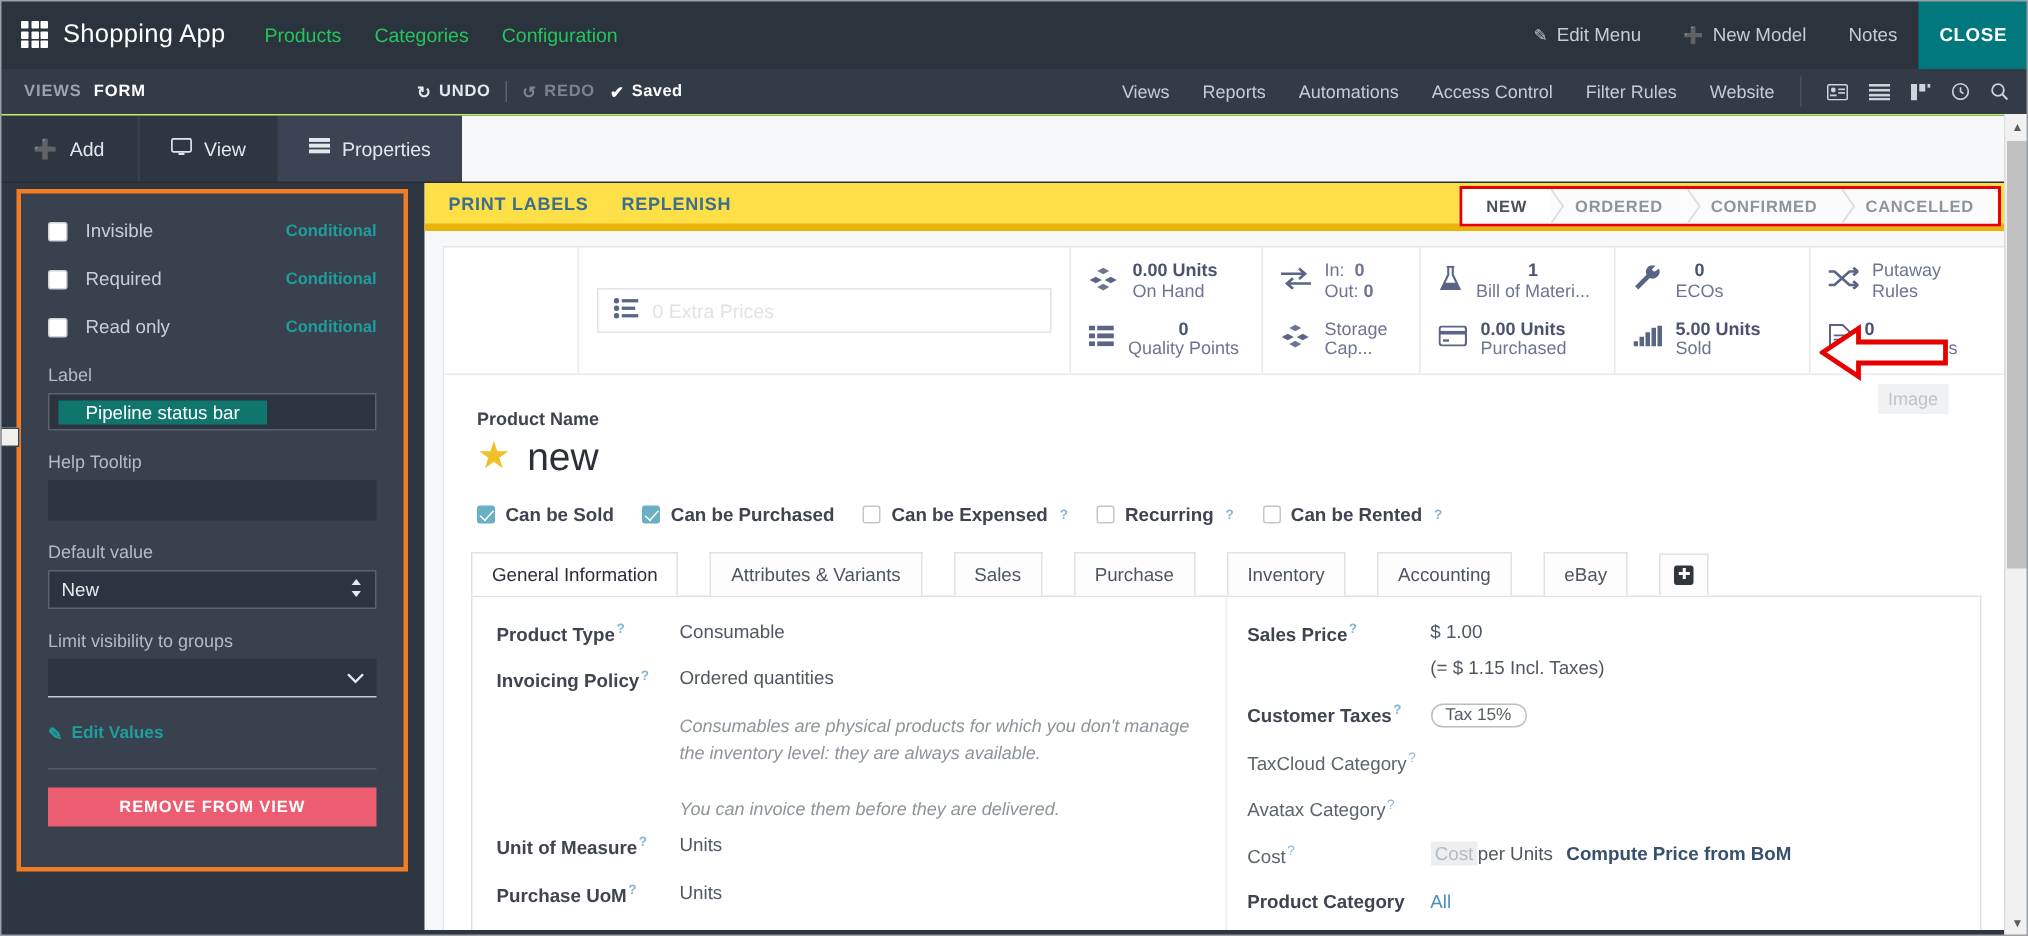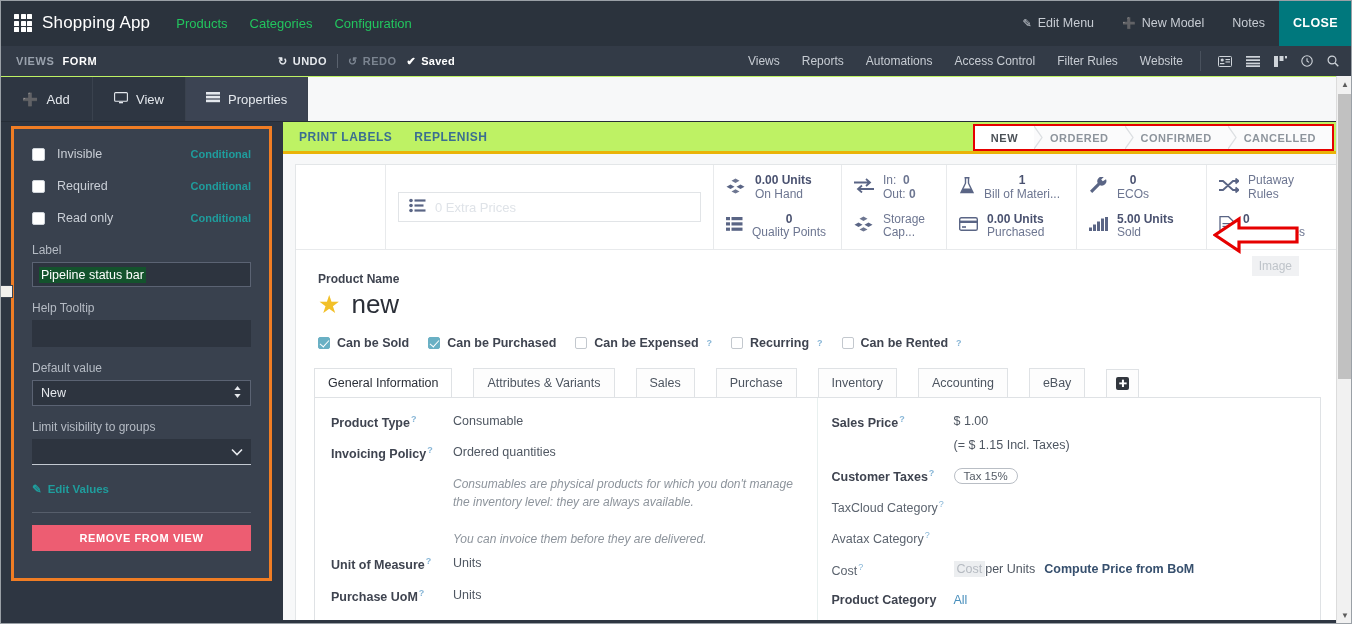--- a/index.html
+++ b/index.html
@@ -69,21 +69,21 @@
   .sb-check .box{
     width:13px;height:13px;background:#fff;border:1px solid #cfd4da;margin-right:12px;border-radius:2px;
   }
   .sb-check .lbl{color:#c9ced6;font-size:12.5px;}
   .cond{position:absolute;right:0;color:#1f9d9d;font-size:11px;font-weight:bold;}
   .sb-lab{color:#b5bbc4;font-size:12px;margin:14px 0 5px 0;}
   .sb-field{
     background:#2d343f;border:1px solid #5b6373;height:25px;width:100%;
     display:flex;align-items:center;padding:0 6px;color:#e6e9ed;font-size:12.5px;
   }
-  .sel-text{background:#14532d;color:#fff;padding:1px 2px;}
+  .sel-text{background:#0f766e;color:#fff;padding:1px 18px;}
   .sb-blank{background:#2d343f;border:1px solid transparent;height:27px;width:100%;}
   .sb-select{
     background:#2d343f;border:1px solid #5b6373;height:26px;width:100%;
     display:flex;align-items:center;justify-content:space-between;padding:0 8px;
     color:#e6e9ed;font-size:12.5px;
   }
   .sb-select2{
     background:#2d343f;border:none;border-bottom:1px solid #c3c9d1;height:26px;width:100%;
     display:flex;align-items:center;justify-content:flex-end;padding:0 8px;color:#e6e9ed;font-size:12.5px;
   }
@@ -94,21 +94,21 @@
     display:flex;align-items:center;justify-content:center;font-size:11px;font-weight:bold;letter-spacing:.6px;
   }
   .drag-handle{
     position:absolute;left:0;top:163px;width:13px;height:13px;
     background:#f2f0ec;border:1.5px solid #3c4450;
   }
 
   
   .main{flex:1;background:#f7f8f9;position:relative;overflow:hidden;}
   .cp{
-    height:32px;background:#bef264;border-bottom:3px solid #eab308;display:flex;
+    height:32px;background:#fde047;border-bottom:5px solid #eab308;display:flex;
     align-items:center;padding-left:16px;position:relative;
   }
   .cp-btn{color:#3b6e91;font-size:12px;font-weight:bold;letter-spacing:.5px;margin-right:22px;}
   .status-bar{
     position:absolute;right:18px;top:2px;display:flex;height:27px;
     border:2px solid #e60000;background:#fff;
   }
   .st{
     display:flex;align-items:center;padding:0 16px;font-size:11px;font-weight:bold;
     color:#8d949c;letter-spacing:.5px;position:relative;background:#fbfbfc;

